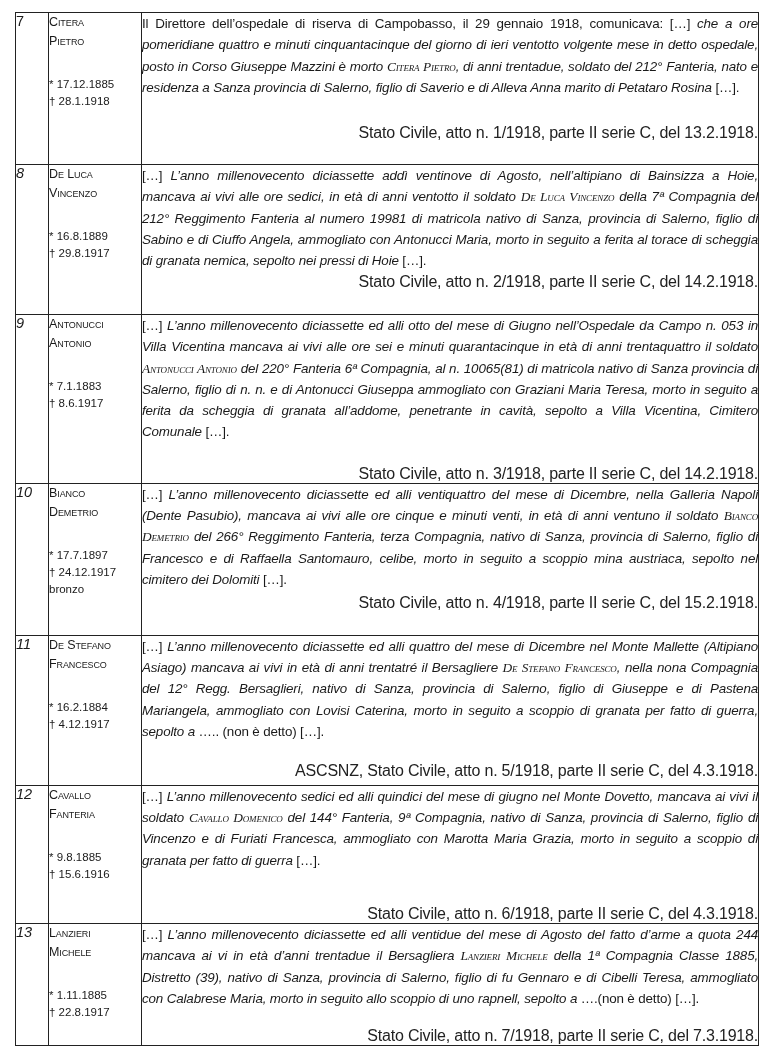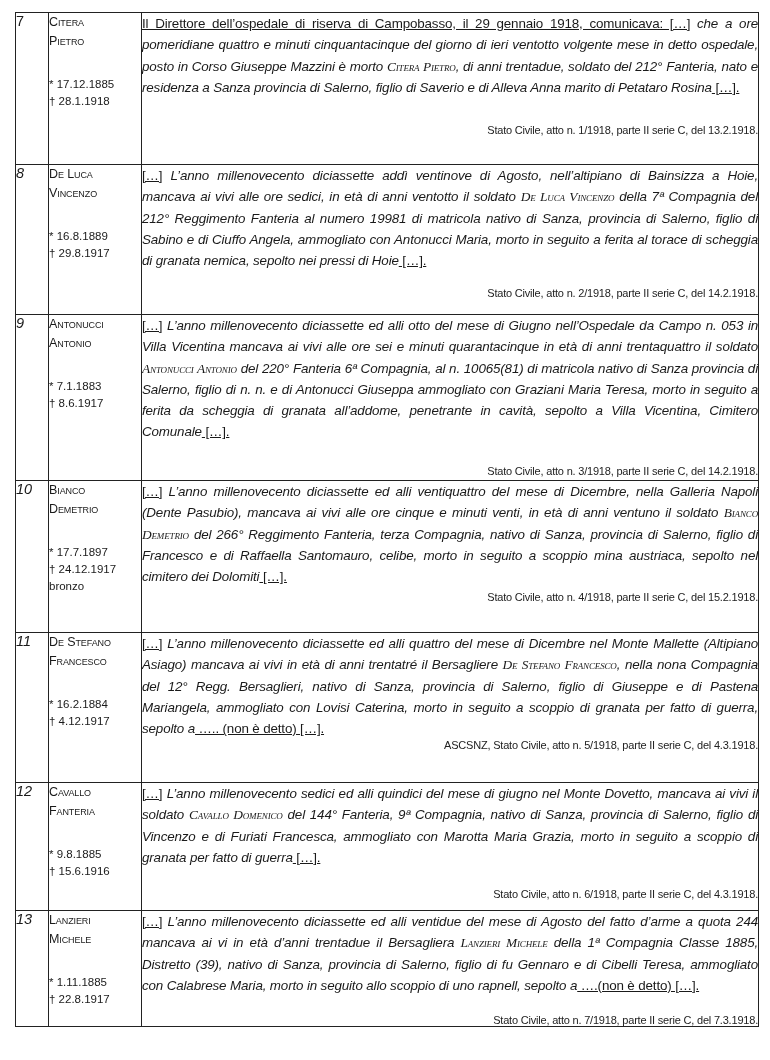--- a/index.html
+++ b/index.html
@@ -14,23 +14,23 @@
     col.c-name { width: 93px; }
     col.c-text { width: 617px; }
     td.num { padding: 4px 0 0 7px; font-size: 14.5px; font-style: italic; }
     td.num.upright { font-style: normal; }
     td.name { padding: 4px 0 0 8px; font-size: 12.5px; line-height: 19px; }
     td.name .nm { font-variant: small-caps; display: block; letter-spacing: -0.1px; }
     td.name .dates { margin-top: 25px; font-size: 11.5px; line-height: 17px; }
     td.name .dates span { display: block; }
     td.text { padding: 3px 6px 6px 8px; position: relative; }
     .body { font-size: 13.4px; line-height: 21.3px; text-align: justify; font-style: italic; letter-spacing: -0.15px; }
-    .body .up { font-style: normal; text-decoration: underline; }
+    .body .up { font-style: normal; }
     .body .sc { font-variant: small-caps; font-family: Liberation Serif, serif; }
-    .source { text-align: right; font-size: 11px; letter-spacing: -0.2px; color: #222; }
+    .source { text-align: right; font-size: 16px; letter-spacing: -0.2px; color: #222; }
     tr.r7 td { height: 151px; }
     tr.r8 td { height: 149px; }
     tr.r9 td { height: 165px; }
     tr.r10 td { height: 151px; }
     tr.r11 td { height: 149px; }
     tr.r12 td { height: 127px; }
     tr.r13 td { height: 115px; }
   </style>
 </head>
 <body>
@@ -64,21 +64,21 @@
       <td class="name">
         <span class="nm">De Luca</span>
         <span class="nm">Vincenzo</span>
         <div class="dates">
           <span>* 16.8.1889</span>
           <span>† 29.8.1917</span>
         </div>
       </td>
       <td class="text">
         <div class="body"><span class="up">[…]</span><span> L’anno millenovecento diciassette addì ventinove di Agosto, nell’altipiano di Bainsizza a Hoie, mancava ai vivi alle ore sedici, in età di anni ventotto il soldato </span><span class="sc">De Luca Vincenzo</span><span> della 7ª Compagnia del 212° Reggimento Fanteria al numero 19981 di matricola nativo di Sanza, provincia di Salerno, figlio di Sabino e di Ciuffo Angela, ammogliato con Antonucci Maria, morto in seguito a ferita al torace di scheggia di granata nemica, sepolto nei pressi di Hoie</span><span class="up"> […].</span></div>
-        <div class="source" style="margin-top:16px">Stato Civile, atto n. 2/1918, parte II serie C, del 14.2.1918.</div>
+        <div class="source" style="margin-top:2px">Stato Civile, atto n. 2/1918, parte II serie C, del 14.2.1918.</div>
       </td>
     </tr>
 
     <tr class="r9">
       <td class="num">9</td>
       <td class="name">
         <span class="nm">Antonucci</span>
         <span class="nm">Antonio</span>
         <div class="dates">
           <span>* 7.1.1883</span>
@@ -113,37 +113,37 @@
       <td class="name">
         <span class="nm">De Stefano</span>
         <span class="nm">Francesco</span>
         <div class="dates">
           <span>* 16.2.1884</span>
           <span>† 4.12.1917</span>
         </div>
       </td>
       <td class="text">
         <div class="body"><span class="up">[…]</span><span> L’anno millenovecento diciassette ed alli quattro del mese di Dicembre nel Monte Mallette (Altipiano Asiago) mancava ai vivi in età di anni trentatré il Bersagliere </span><span class="sc">De Stefano Francesco</span><span>, nella nona Compagnia del 12° Regg. Bersaglieri, nativo di Sanza, provincia di Salerno, figlio di Giuseppe e di Pastena Mariangela, ammogliato con Lovisi Caterina, morto in seguito a scoppio di granata per fatto di guerra, sepolto a</span><span class="up"> ….. (non è detto) […].</span></div>
-        <div class="source" style="">ASCSNZ, Stato Civile, atto n. 5/1918, parte II serie C, del 4.3.1918.</div>
+        <div class="source" style="margin-top:20px">ASCSNZ, Stato Civile, atto n. 5/1918, parte II serie C, del 4.3.1918.</div>
       </td>
     </tr>
 
     <tr class="r12">
       <td class="num">12</td>
       <td class="name">
         <span class="nm">Cavallo</span>
         <span class="nm">Fanteria</span>
         <div class="dates">
           <span>* 9.8.1885</span>
           <span>† 15.6.1916</span>
         </div>
       </td>
       <td class="text">
         <div class="body"><span class="up">[…]</span><span> L’anno millenovecento sedici ed alli quindici del mese di giugno nel Monte Dovetto, mancava ai vivi il soldato </span><span class="sc">Cavallo Domenico</span><span> del 144° Fanteria, 9ª Compagnia, nativo di Sanza, provincia di Salerno, figlio di Vincenzo e di Furiati Francesca, ammogliato con Marotta Maria Grazia, morto in seguito a scoppio di granata per fatto di guerra</span><span class="up"> […].</span></div>
-        <div class="source" style="margin-top:20px">Stato Civile, atto n. 6/1918, parte II serie C, del 4.3.1918.</div>
+        <div class="source" style="margin-top:34px">Stato Civile, atto n. 6/1918, parte II serie C, del 4.3.1918.</div>
       </td>
     </tr>
 
     <tr class="r13">
       <td class="num">13</td>
       <td class="name">
         <span class="nm">Lanzieri</span>
         <span class="nm">Michele</span>
         <div class="dates">
           <span>* 1.11.1885</span>

